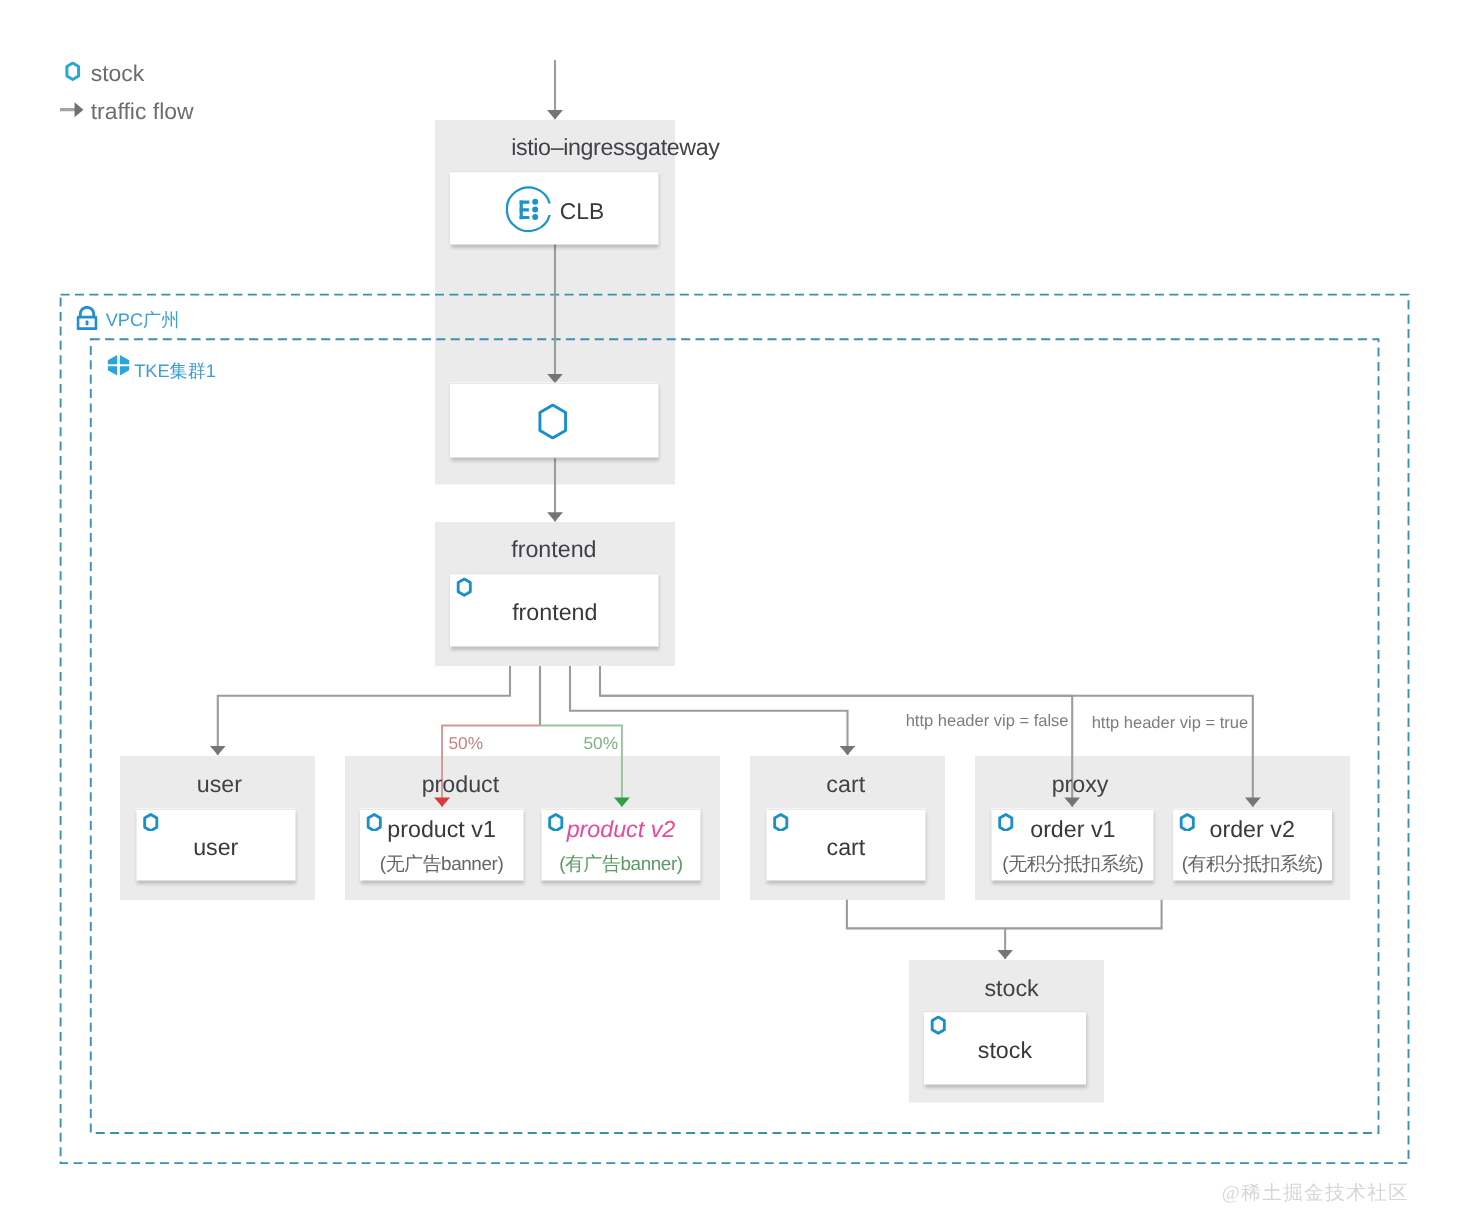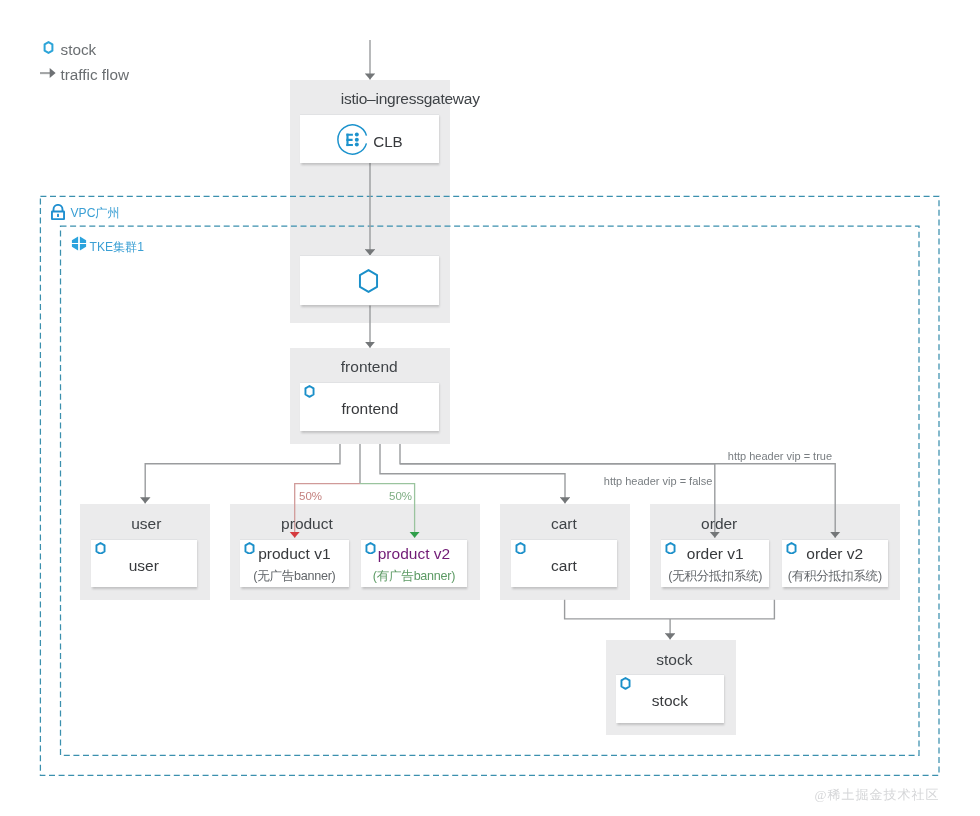--- a/index.html
+++ b/index.html
@@ -164,37 +164,37 @@
   </span>
   <div class="node-label" style="top:6px;">product v1</div>
   <div class="node-sub" style="top:29px;">(无广告banner)</div>
 </div>
 <div class="node" style="left:360.5px;top:538.7px;width:106.9px;height:48.6px;">
   <span class="node-ico">
     <svg width="11" height="12.9" viewBox="0 0 11 12.9">
         <path d="M5.5,1.0 L9.55,3.35 L9.55,9.55 L5.5,11.9 L1.45,9.55 L1.45,3.35 Z" fill="none" stroke="#1a8fc9" stroke-width="1.9" stroke-linejoin="round"></path>
       </svg>
   </span>
-  <div class="node-label" style="top:6px;color:#701a75;">product v2</div>
+  <div class="node-label" style="top:6px;color:#ec4899;font-style:italic;">product v2</div>
   <div class="node-sub" style="top:29px;color:#5c9a64;">(有广告banner)</div>
 </div>
 
 <div class="group" style="left:499.9px;top:503.7px;width:130.1px;height:96.1px;"></div>
 <div class="group-title" style="left:509.9px;top:514.5px;">cart</div>
 <div class="node" style="left:510.8px;top:538.7px;width:106.3px;height:48.6px;">
   <span class="node-ico">
     <svg width="11" height="12.9" viewBox="0 0 11 12.9">
         <path d="M5.5,1.0 L9.55,3.35 L9.55,9.55 L5.5,11.9 L1.45,9.55 L1.45,3.35 Z" fill="none" stroke="#1a8fc9" stroke-width="1.9" stroke-linejoin="round"></path>
       </svg>
   </span>
   <div class="node-label" style="top:18px;">cart</div>
 </div>
 
 <div class="group" style="left:650.1px;top:503.7px;width:249.9px;height:96.1px;"></div>
-<div class="group-title" style="left:660.1px;top:514.5px;">order</div>
+<div class="group-title" style="left:660.1px;top:514.5px;">proxy</div>
 <div class="node" style="left:661.2px;top:538.7px;width:108.1px;height:48.6px;">
   <span class="node-ico">
     <svg width="11" height="12.9" viewBox="0 0 11 12.9">
         <path d="M5.5,1.0 L9.55,3.35 L9.55,9.55 L5.5,11.9 L1.45,9.55 L1.45,3.35 Z" fill="none" stroke="#1a8fc9" stroke-width="1.9" stroke-linejoin="round"></path>
       </svg>
   </span>
   <div class="node-label" style="top:6px;">order v1</div>
   <div class="node-sub" style="top:29px;">(无积分抵扣系统)</div>
 </div>
 <div class="node" style="left:781.7px;top:538.7px;width:106.2px;height:48.6px;">
@@ -214,15 +214,15 @@
     <svg width="11" height="12.9" viewBox="0 0 11 12.9">
         <path d="M5.5,1.0 L9.55,3.35 L9.55,9.55 L5.5,11.9 L1.45,9.55 L1.45,3.35 Z" fill="none" stroke="#1a8fc9" stroke-width="1.9" stroke-linejoin="round"></path>
       </svg>
   </span>
   <div class="node-label" style="top:18px;">stock</div>
 </div>
 
 <div class="edge-label" style="left:299px;top:490px;color:#c4807e;font-size:11.5px;">50%</div>
 <div class="edge-label" style="left:389px;top:490px;color:#7fae84;font-size:11.5px;">50%</div>
 <div class="edge-label" style="left:603.8px;top:475.2px;">http header vip = false</div>
-<div class="edge-label" style="left:727.8px;top:450px;">http header vip = true</div>
+<div class="edge-label" style="left:727.8px;top:476px;">http header vip = true</div>
 
 <div id="watermark">@稀土掘金技术社区</div>
 
 </body></html>

